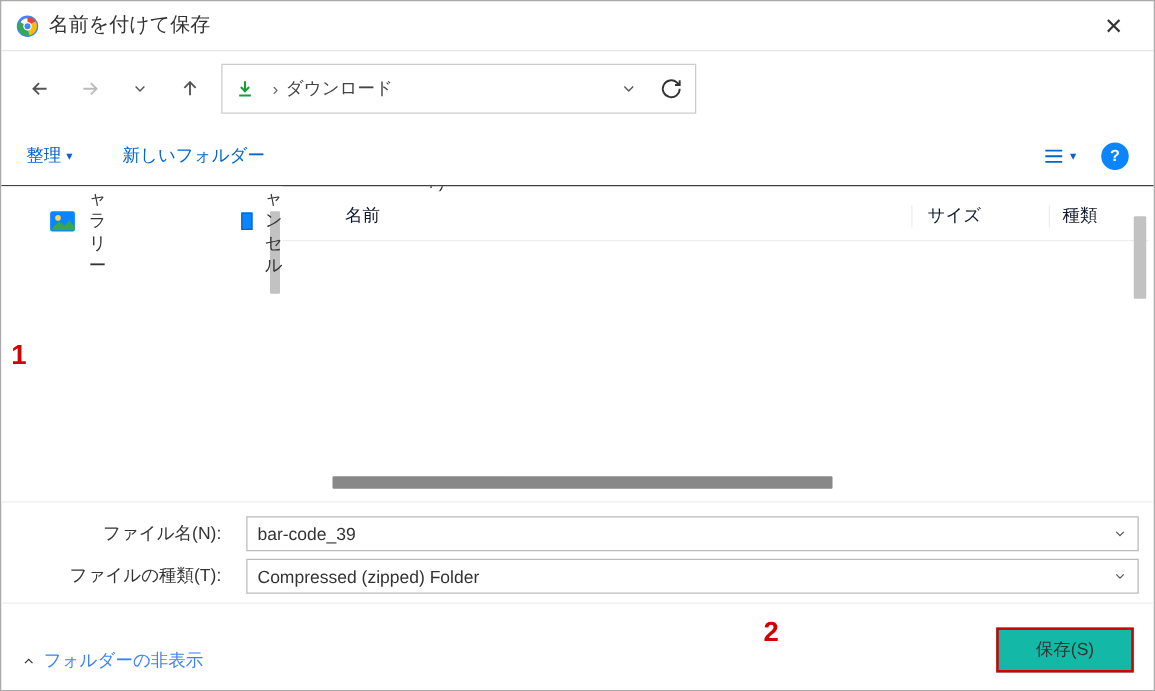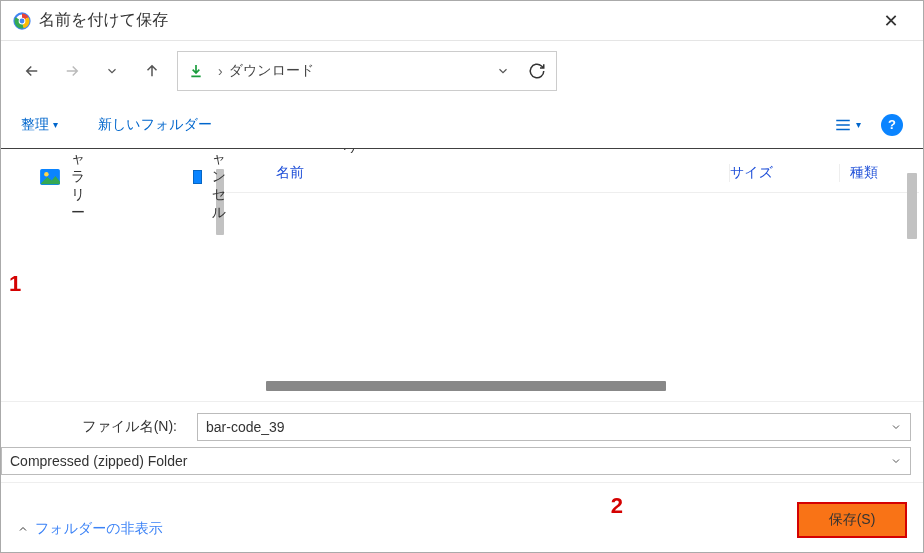--- a/index.html
+++ b/index.html
@@ -38,41 +38,41 @@
     .side-item { height: 40px; display: flex; align-items: center; padding: 0 14px 0 38px; gap: 10px; cursor: pointer; position: relative; }
     .side-item.gallery .icon { width: 22px; height: 18px; }
     .side-item .pin { margin-left: auto; color: #999; font-size: 12px; }
     .side-divider { height: 1px; background: #ddd; margin: 12px 24px 20px 32px; }
     .side-item.selected { border: 2px solid #d40101; }
     .annot-1 { position: absolute; left: 8px; top: 122px; color: #d40101; font-weight: bold; font-size: 22px; }
     .dl-arrow { color: #1a9c3d; font-weight: bold; }
     .desktop-ico { width: 20px; height: 14px; background: #0a84ff; border: 1px solid #0666c4; display: inline-block; }
     
     .filepane { flex: 1; background: #fff; display: flex; flex-direction: column; position: relative; margin: 4px 4px 4px 0; }
-    .colhead { height: 40px; border-bottom: 1px solid #eee; display: flex; align-items: center; padding: 0 10px; color: #1d4ed8; }
+    .colhead { height: 40px; border-bottom: 1px solid #eee; display: flex; align-items: center; padding: 0 10px; color: #0f172a; }
     .colhead .c-name { flex: 1; padding-left: 40px; }
-    .colhead .c-size { width: 110px; border-left: 1px solid #eee; }
+    .colhead .c-size { width: 110px; border-left: 1px solid #eee; padding-left: 12px; }
     .colhead .c-type { width: 70px; border-left: 1px solid #eee; padding-left: 10px; }
     .file-scroll-v { position: absolute; right: 2px; top: 20px; width: 10px; height: 66px; background: #c2c2c2; border-radius: 1px; }
     .file-scroll-h { position: absolute; left: 40px; bottom: 6px; height: 10px; width: 400px; background: #888; border-radius: 1px; }
     .file-empty { flex: 1; }
     
     
     .formarea { padding: 8px 12px 4px 0; border-top: 1px solid #eee; }
     .frow { display: flex; align-items: center; height: 34px; gap: 20px; }
     .frow .lbl { width: 176px; text-align: right; color: #333; }
     .frow .field { flex: 1; height: 28px; border: 1px solid #bbb; display: flex; align-items: center; padding: 0 8px; background: #fff; }
     .frow .field .val { flex: 1; }
     .frow .field .drop { color: #555; }
     
     
     .footer { height: 70px; border-top: 1px solid #eee; display: flex; align-items: flex-end; padding: 0 16px 14px 16px; gap: 12px; position: relative; }
     .footer .hidefolders { display: flex; align-items: center; gap: 6px; color: #3b82f6; cursor: pointer; }
     .footer .spacer { flex: 1; }
-    .footer .btn { height: 36px; min-width: 110px; border: 1px solid #bbb; background: #f97316; display: flex; align-items: center; justify-content: center; cursor: pointer; }
+    .footer .btn { height: 36px; min-width: 110px; border: 1px solid #bbb; background: #14b8a6; display: flex; align-items: center; justify-content: center; cursor: pointer; }
     .footer .btn.save { border: 2px solid #d40101; }
     .annot-2 { position: absolute; right: 300px; top: 10px; color: #d40101; font-weight: bold; font-size: 22px; }
     
     svg { display: block; }
   </style>
 </head>
 <body>
 
 <div class="titlebar">
   <span class="chrome-icon">
@@ -196,20 +196,21 @@
     <div class="field">
       <span class="val">bar-code_39</span>
       <span class="drop">
           <svg width="12" height="12" viewBox="0 0 24 24" fill="none" stroke="#555" stroke-width="2">
             <path d="M6 9l6 6 6-6"></path>
           </svg>
         </span>
     </div>
   </div>
   <div class="frow">
+    <span class="lbl">ファイルの種類(T):</span>
     <div class="field">
       <span class="val">Compressed (zipped) Folder</span>
       <span class="drop">
           <svg width="12" height="12" viewBox="0 0 24 24" fill="none" stroke="#555" stroke-width="2">
             <path d="M6 9l6 6 6-6"></path>
           </svg>
         </span>
     </div>
   </div>
 </div>

